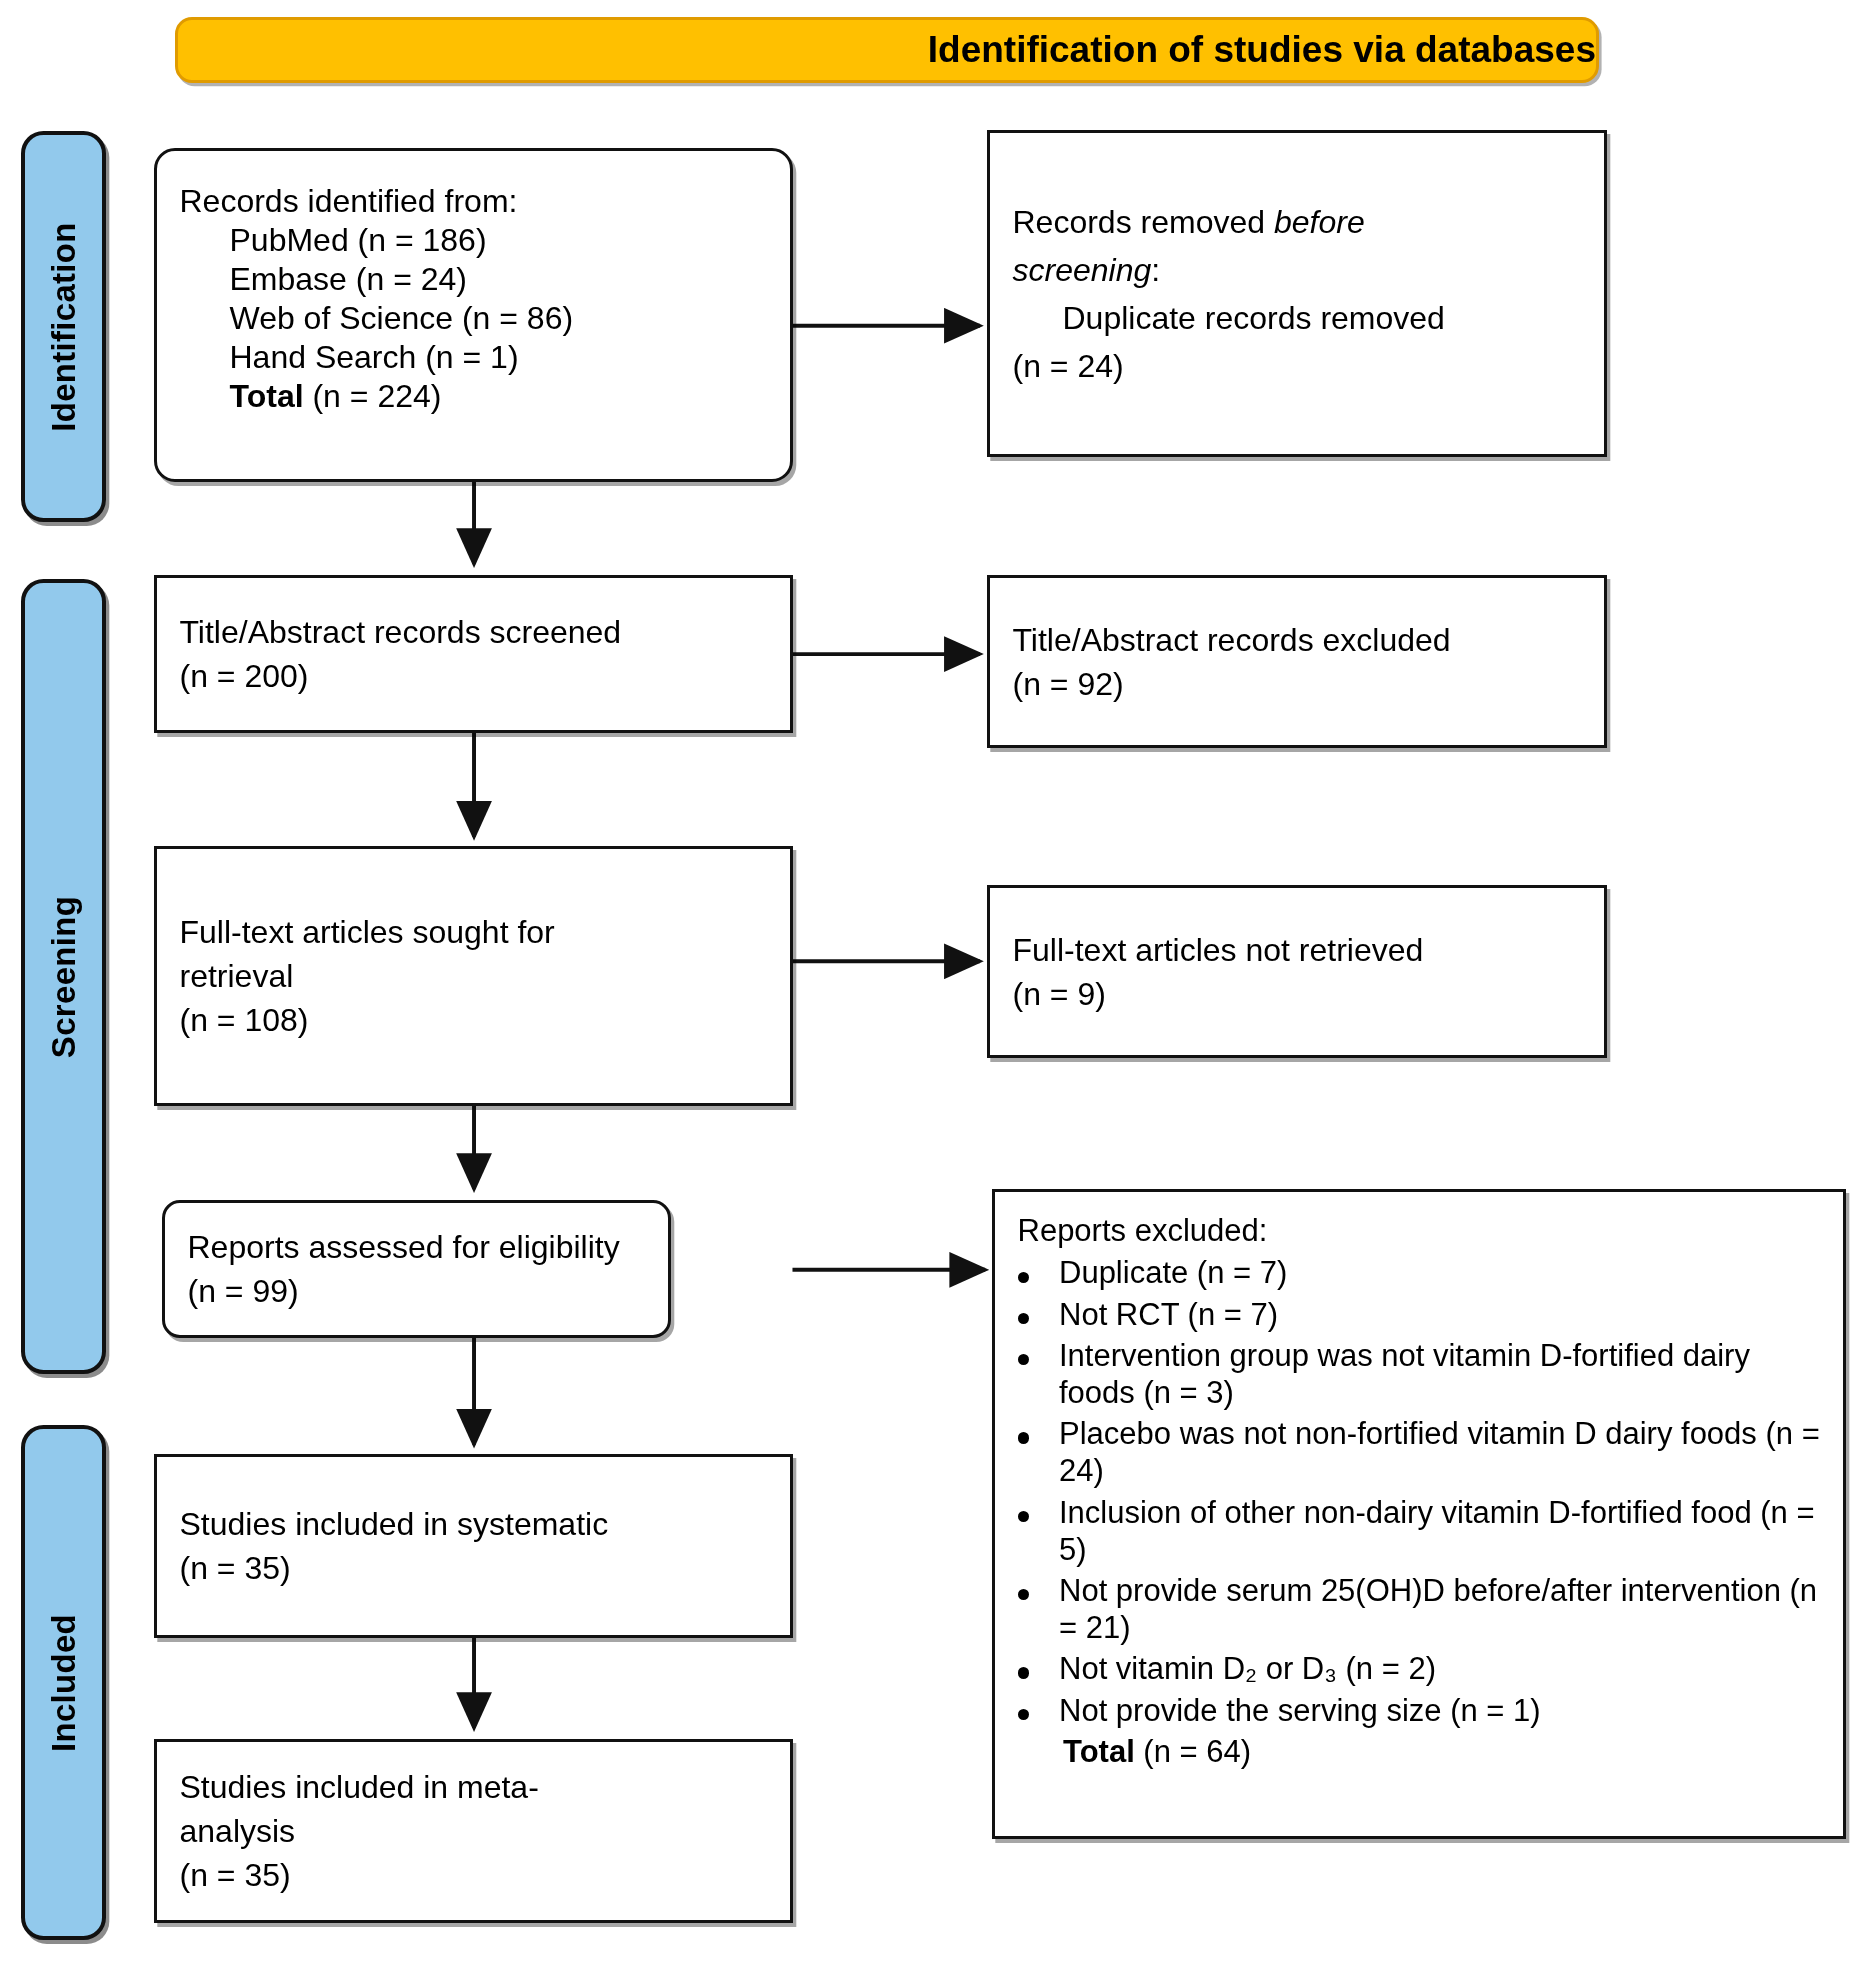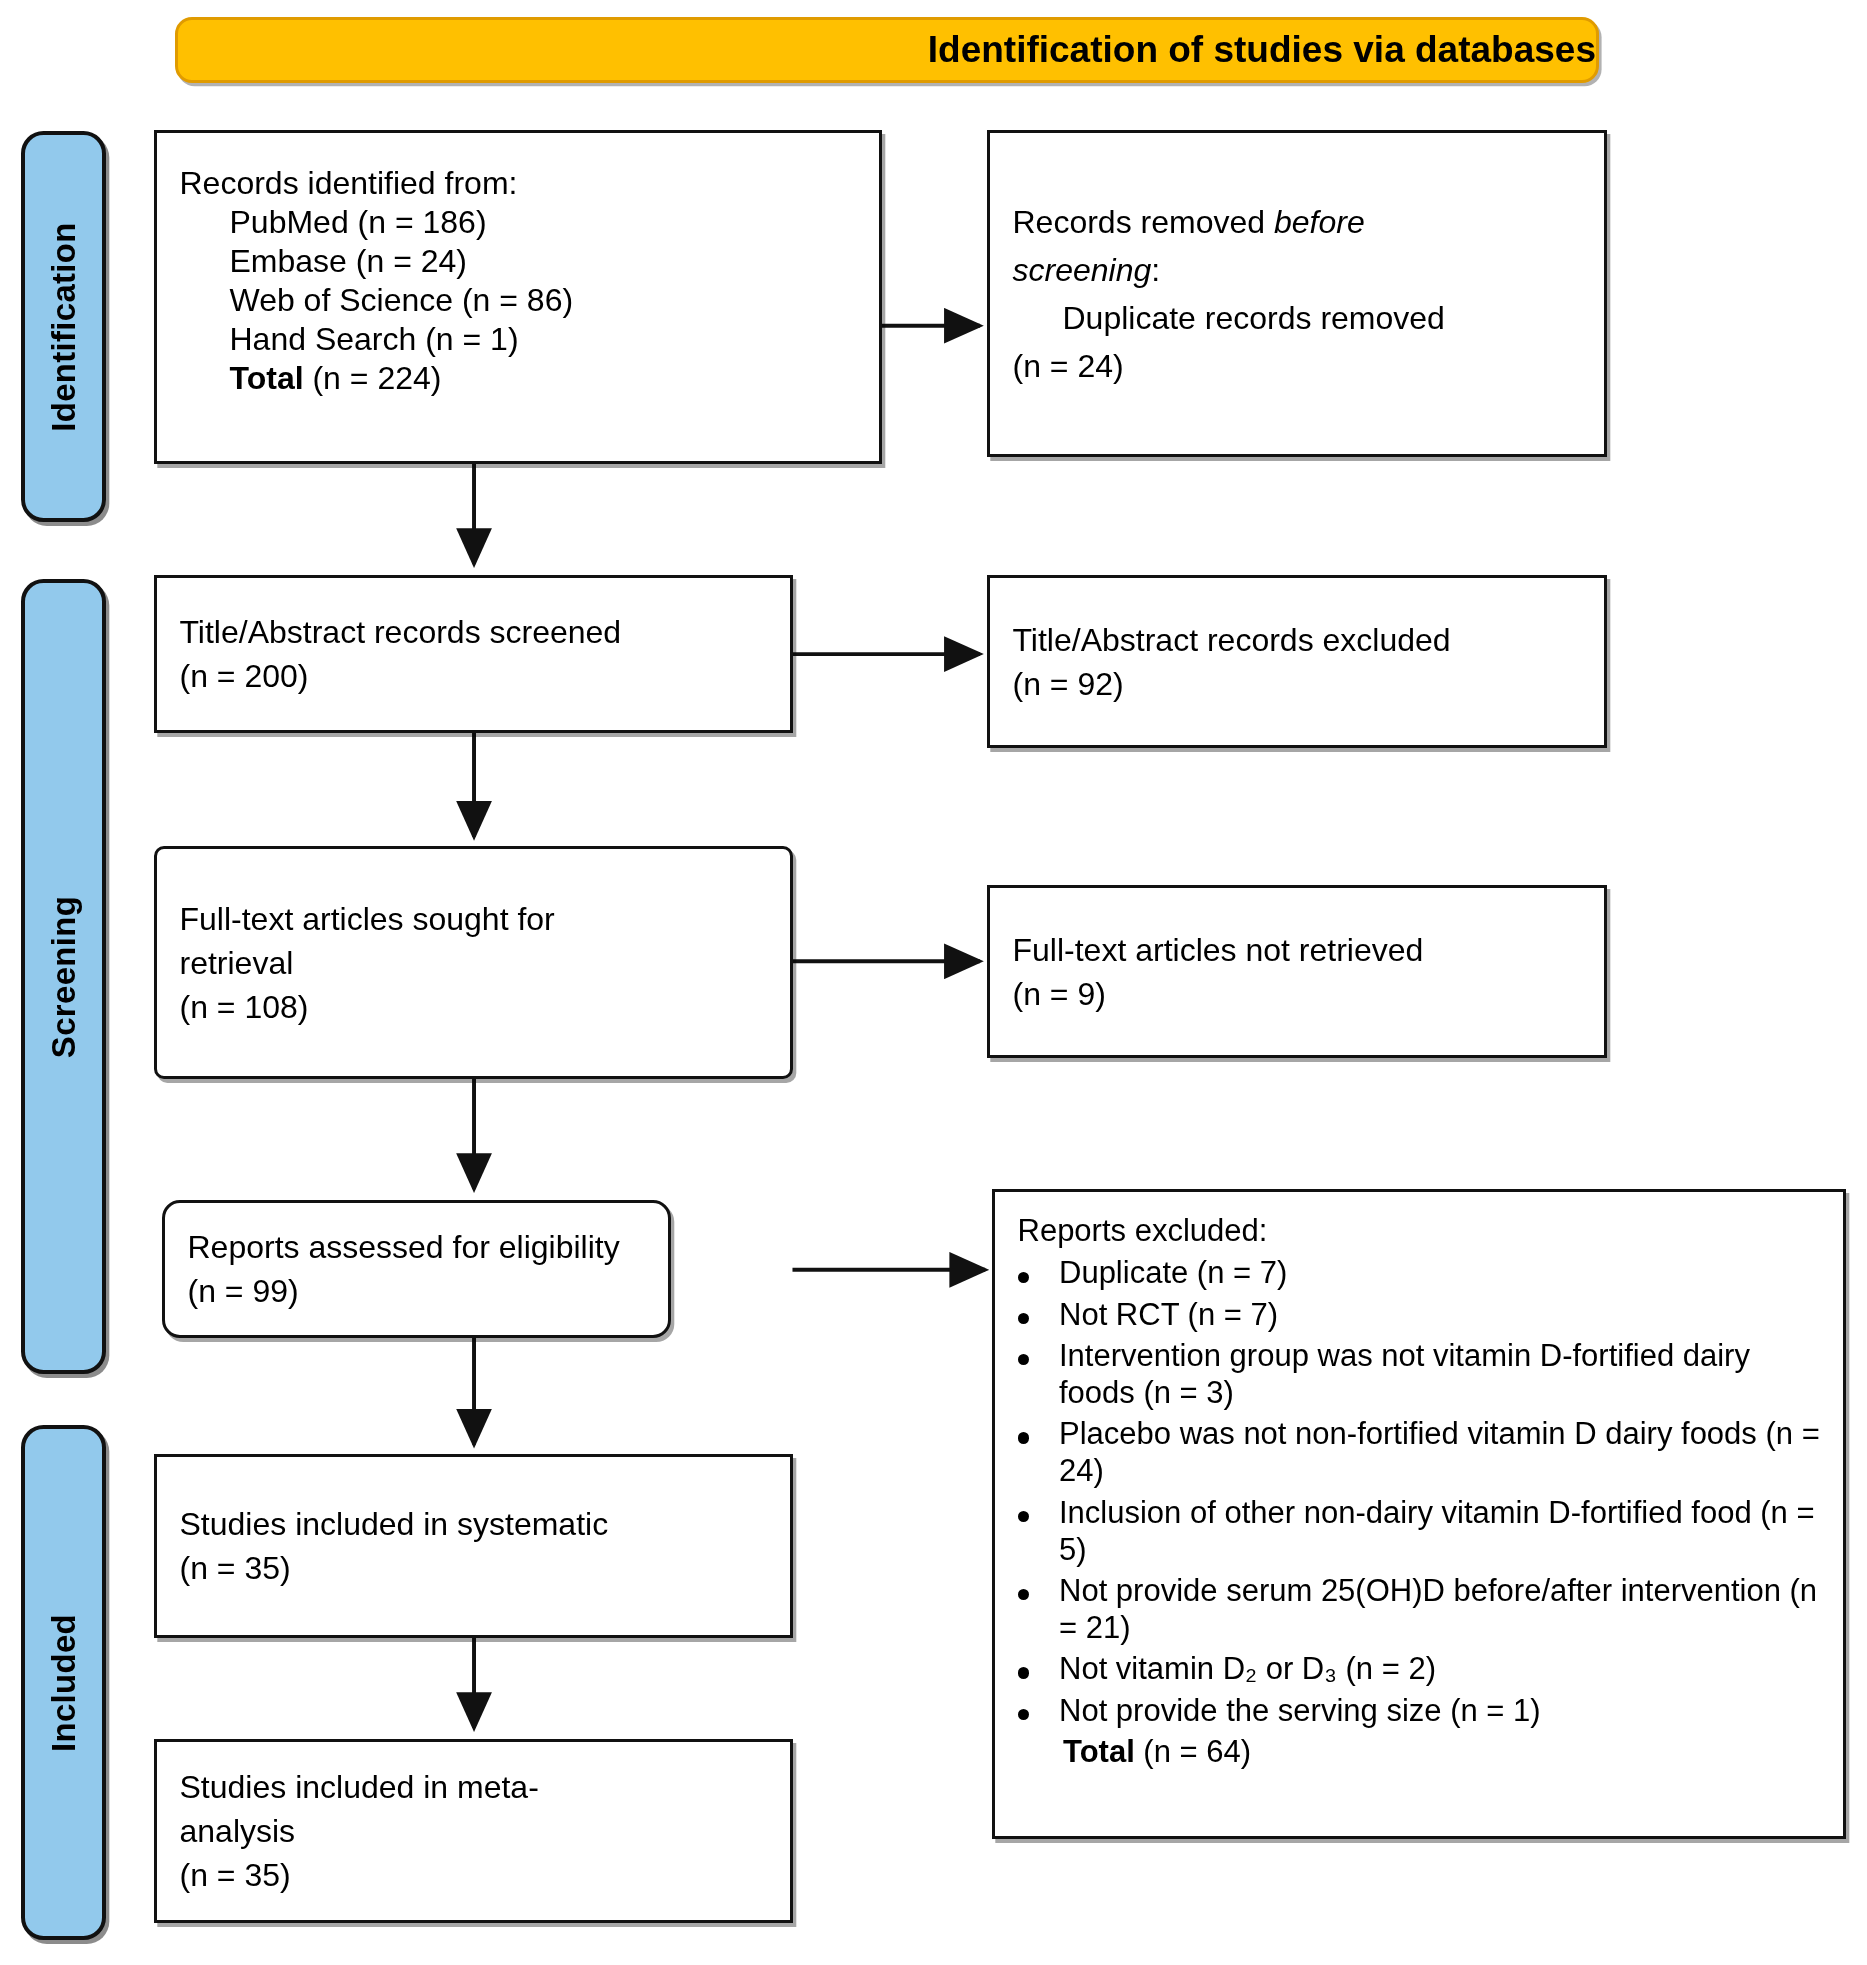--- a/index.html
+++ b/index.html
@@ -118,21 +118,21 @@
 
   <line x1="716" y1="1622" x2="716" y2="1796" stroke="#111" stroke-width="6" marker-end="url(#ah)"></line>
 
   <line x1="1197" y1="1918" x2="1488" y2="1918" stroke="#111" stroke-width="6" marker-end="url(#ah)"></line>
 
   <line x1="716" y1="2020" x2="716" y2="2182" stroke="#111" stroke-width="6" marker-end="url(#ah)"></line>
 
   <line x1="716" y1="2474" x2="716" y2="2610" stroke="#111" stroke-width="6" marker-end="url(#ah)"></line>
 </svg>
 
-<div class="box" style="left:154px;top:130px;width:728px;height:334px;">
+<div class="box" style="left:154px;top:148px;width:639px;height:334px;border-radius:21px;">
   <div class="box-inner top-anchor" style="font-size:32px;line-height:1.22;">
     <span class="line">Records identified from:</span>
     <span class="line indent">PubMed (n = 186)</span>
     <span class="line indent">Embase (n = 24)</span>
     <span class="line indent">Web of Science (n = 86)</span>
     <span class="line indent">Hand Search (n = 1)</span>
     <span class="line indent"><span class="b">Total</span><span> (n = 224)</span></span>
   </div>
 </div>
 
@@ -152,21 +152,21 @@
   </div>
 </div>
 
 <div class="box" style="left:987px;top:575px;width:620px;height:173px;">
   <div class="box-inner" style="font-size:32px;line-height:1.38;">
     <span class="line">Title/Abstract records excluded</span>
     <span class="line">(n = 92)</span>
   </div>
 </div>
 
-<div class="box" style="left:154px;top:846px;width:639px;height:233px;border-radius:10px;">
+<div class="box" style="left:154px;top:846px;width:639px;height:260px;">
   <div class="box-inner" style="font-size:32px;line-height:1.38;">
     <span class="line">Full-text articles sought for</span>
     <span class="line">retrieval</span>
     <span class="line">(n = 108)</span>
   </div>
 </div>
 
 <div class="box" style="left:987px;top:885px;width:620px;height:173px;">
   <div class="box-inner" style="font-size:32px;line-height:1.38;">
     <span class="line">Full-text articles not retrieved</span>

